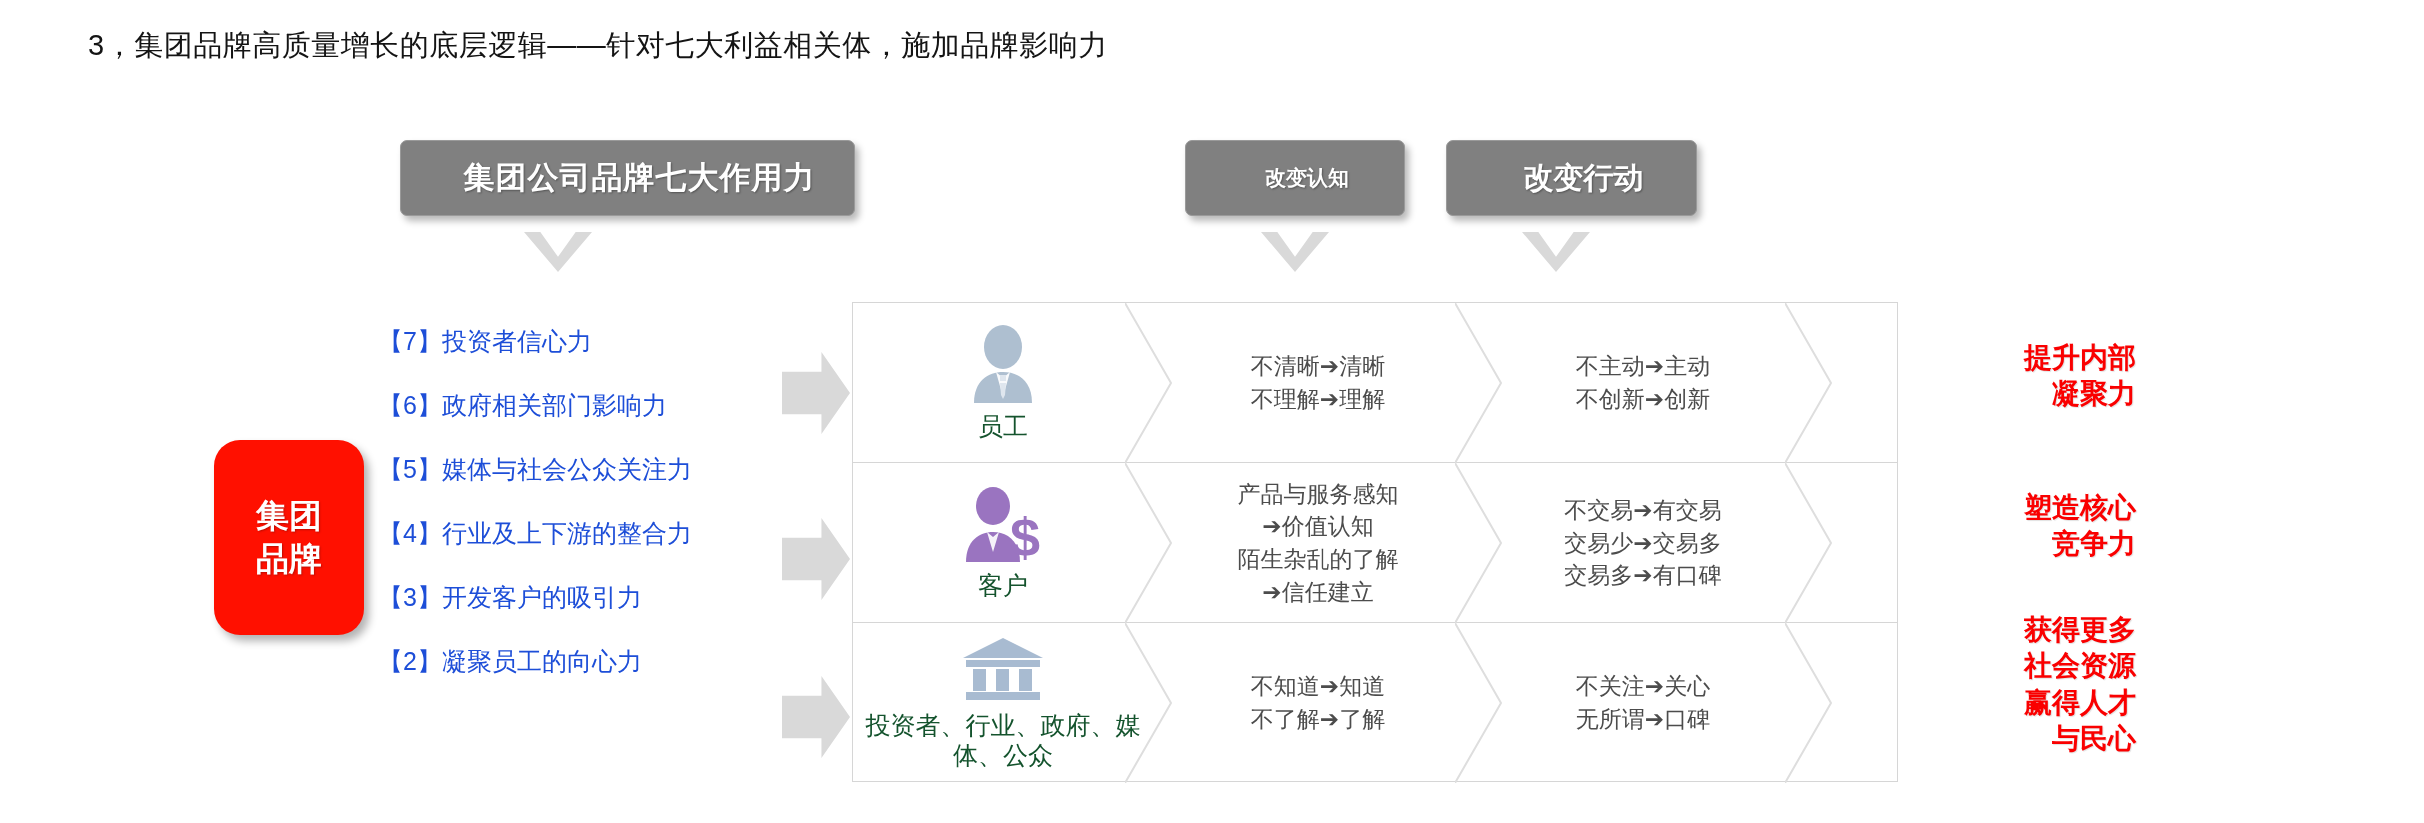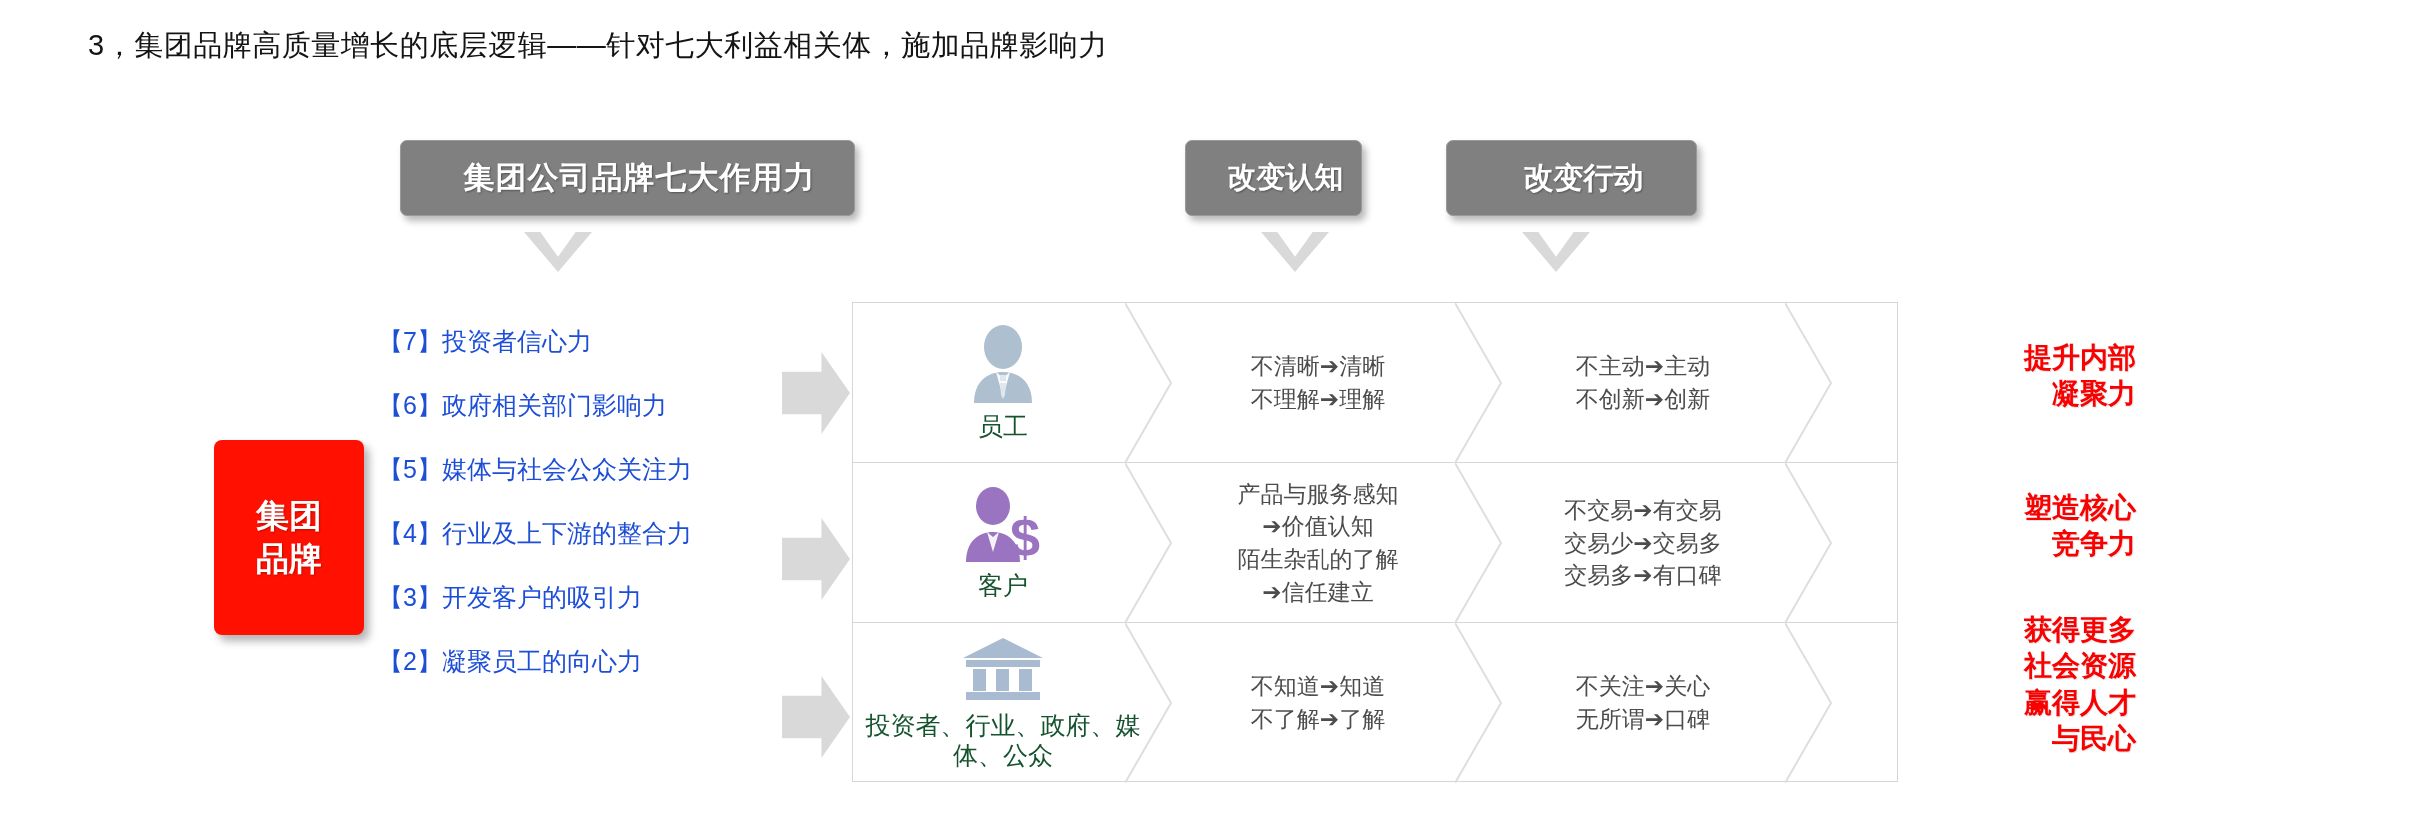--- a/index.html
+++ b/index.html
@@ -40,22 +40,22 @@
     box-shadow: 4px 5px 7px rgba(0,0,0,0.28);
     text-shadow: 1px 1px 2px rgba(0,0,0,0.35);
     box-sizing: border-box;
     padding-left: 24px;
   }
   #pill-seven {
     left: 400px; top: 140px; width: 455px; height: 76px;
     font-size: 31px; letter-spacing: 1px;
   }
   #pill-cognition {
-    left: 1185px; top: 140px; width: 177px; height: 76px;
-    font-size: 29px;
+    left: 1185px; top: 140px; width: 220px; height: 76px;
+    font-size: 21px;
   }
   #pill-action {
     left: 1446px; top: 140px; width: 251px; height: 76px;
     font-size: 30px;
   }
 
   
   .down-chevron {
     position: absolute;
     width: 68px;
@@ -68,21 +68,21 @@
   #chev-act    { left: 1522px; top: 232px; }
 
   
   #brand-box {
     position: absolute;
     left: 214px;
     top: 440px;
     width: 150px;
     height: 195px;
     background: #ff1000;
-    border-radius: 8px;
+    border-radius: 26px;
     box-shadow: 5px 6px 9px rgba(0,0,0,0.30);
     display: flex;
     flex-direction: column;
     align-items: center;
     justify-content: center;
     color: #ffffff;
     font-size: 33px;
     font-weight: bold;
     line-height: 1.28;
     text-shadow: 1px 1px 2px rgba(0,0,0,0.25);

